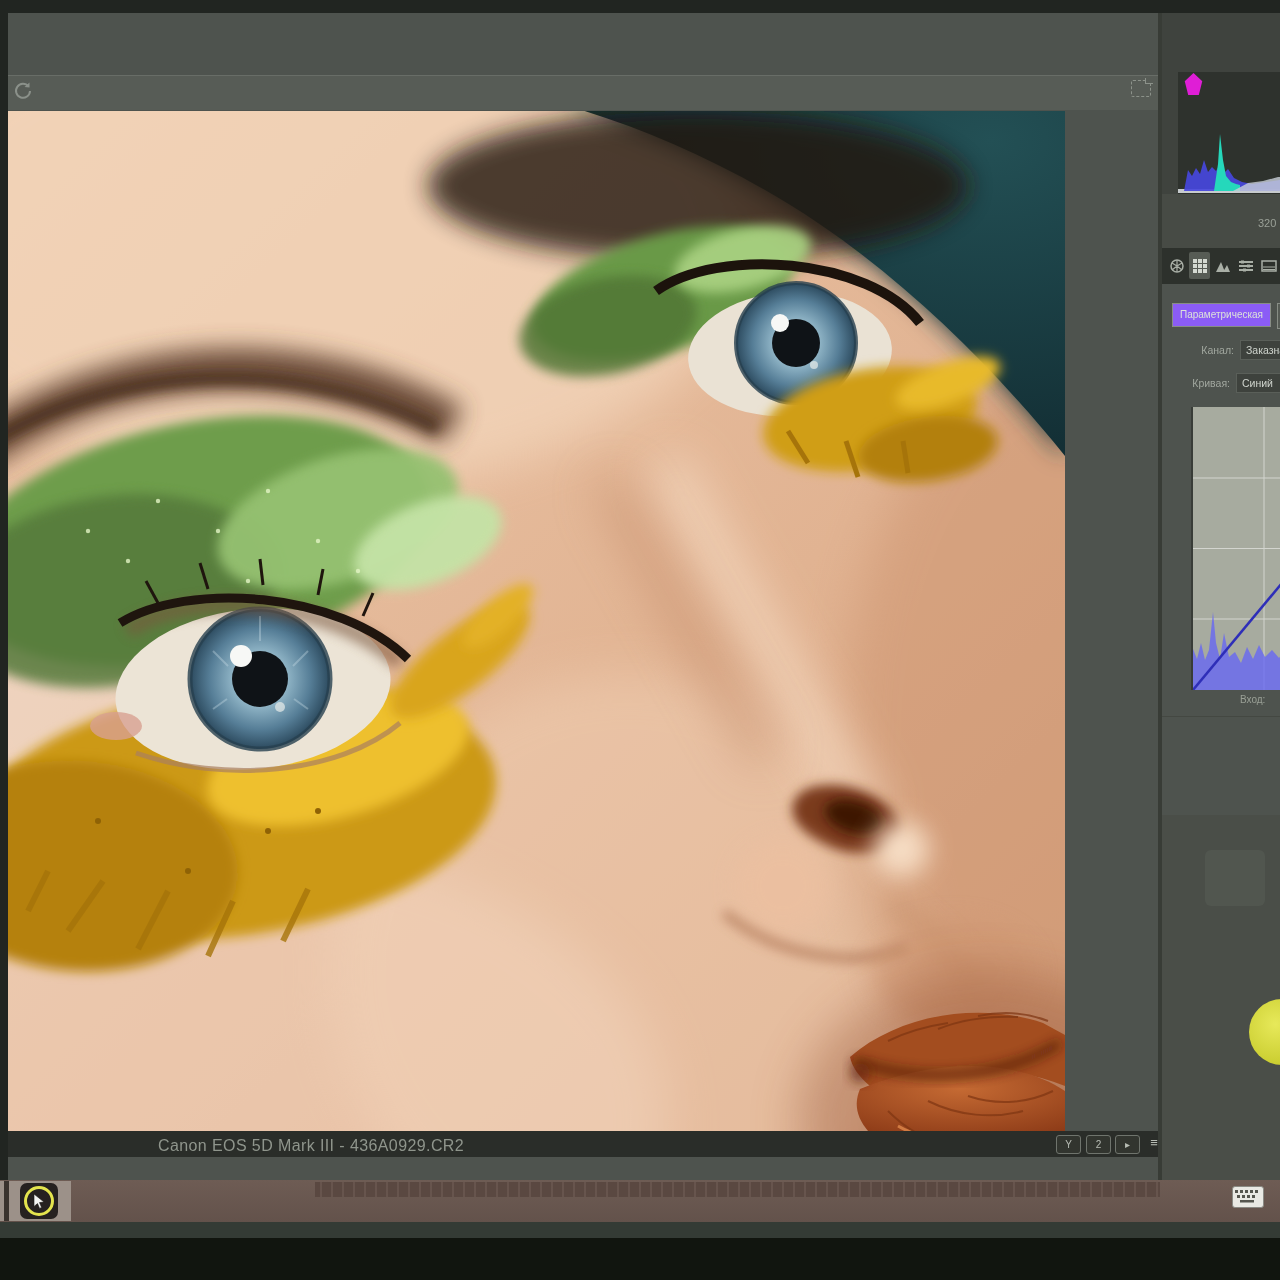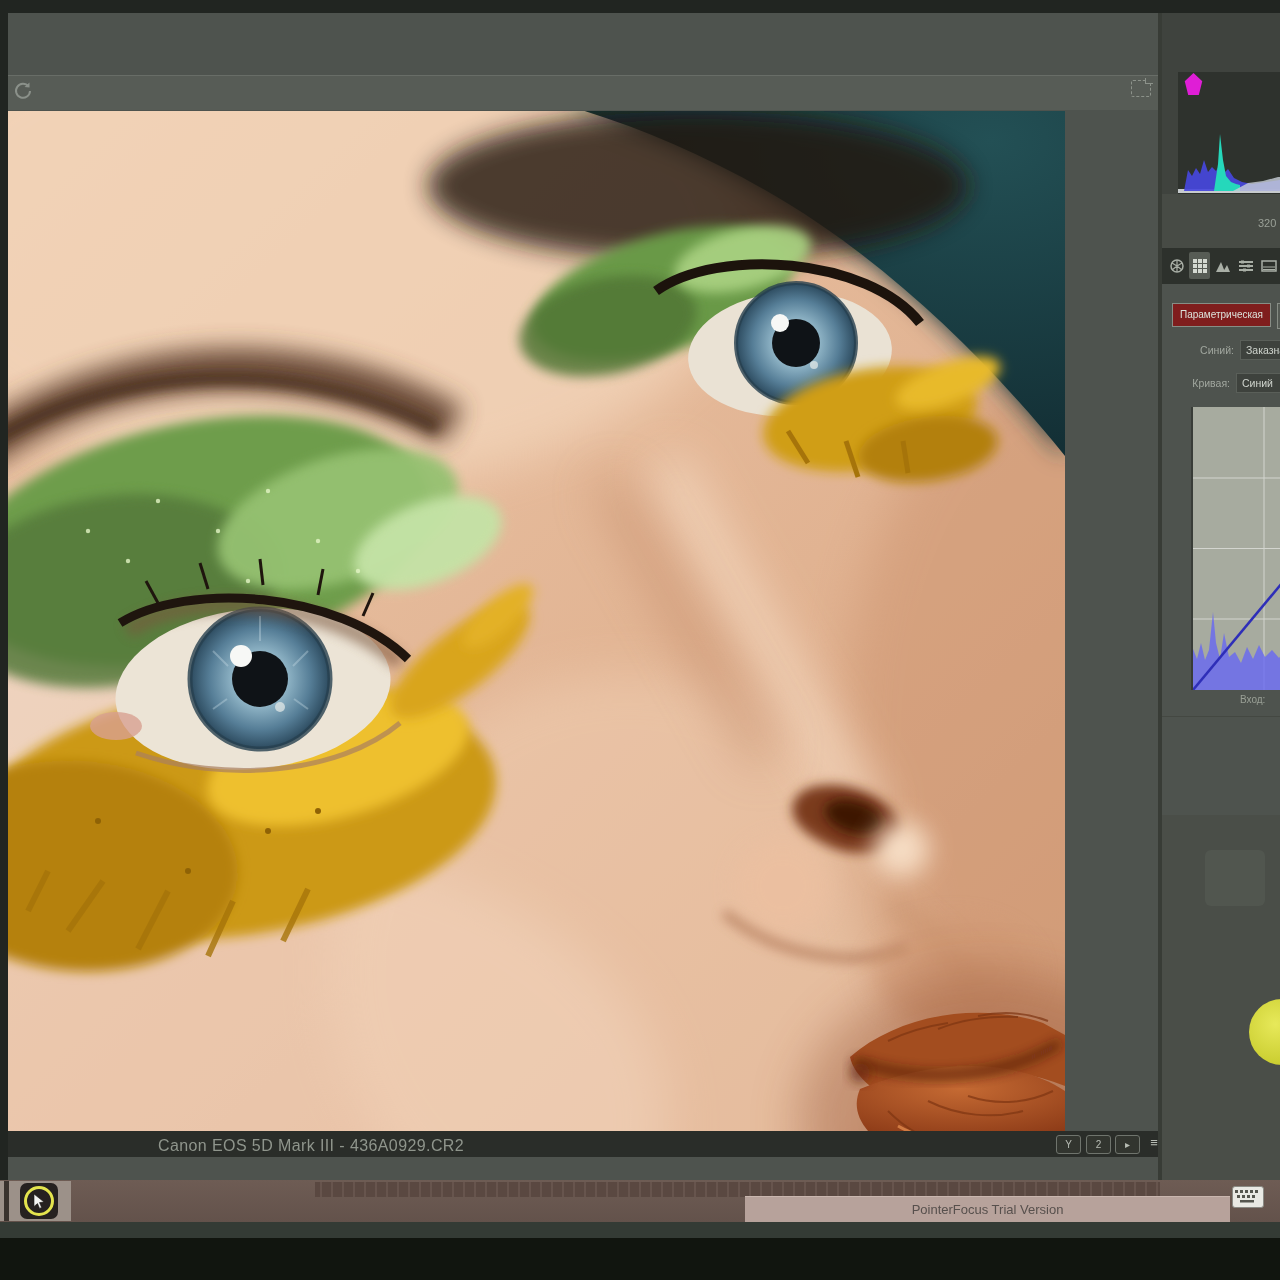--- a/index.html
+++ b/index.html
@@ -26,21 +26,21 @@
   #panel-top{left:1162px;top:13px;width:118px;height:271px;background:#3f433e;}
   #hist-box{left:1178px;top:72px;width:102px;height:122px;background:#2e322d;}
   #hist-pin{left:1184px;top:73px;width:19px;height:22px;background:#df1ed6;
     clip-path:polygon(50% 0,96% 38%,78% 100%,22% 100%,4% 38%);}
   #rgb-area{left:1162px;top:194px;width:118px;height:54px;background:#474b45;}
   #iso-val{left:1258px;top:217px;font-size:11px;color:#9aa097;width:40px;}
   #tabs-strip{left:1162px;top:248px;width:118px;height:36px;background:#2d312c;}
   .ttab{position:absolute;top:252px;width:21px;height:27px;border-radius:2px;display:flex;align-items:center;justify-content:center;}
   .ttab.sel{background:#575c55;}
   #ttab-0{left:1166px;} #ttab-1{left:1189px;} #ttab-2{left:1212px;} #ttab-3{left:1235px;} #ttab-4{left:1258px;}
-  #param-tab{left:1172px;top:303px;width:97px;height:22px;background:#7f1d1d;border:1px solid #878d85;
+  #param-tab{left:1172px;top:303px;width:97px;height:22px;background:#8b5cf6;border:1px solid #878d85;
     font-size:10px;color:#dce1da;text-align:center;line-height:22px;white-space:nowrap;overflow:hidden;}
   #tab-sliver{left:1277px;top:303px;width:6px;height:24px;background:#565b55;border:1px solid #878d85;}
   .ctl-label{position:absolute;font-size:10.5px;color:#a0a69e;text-align:right;width:60px;}
   .ctl-dd{position:absolute;height:18px;background:#3e423d;border:1px solid #5a5f59;font-size:10.5px;
     color:#cfd4cd;line-height:18px;padding-left:5px;width:70px;white-space:nowrap;overflow:hidden;}
   #curve-label{left:1174px;top:344px;} #curve-dd{left:1240px;top:340px;}
   #chan-label{left:1170px;top:377px;}  #chan-dd{left:1236px;top:373px;}
   #graph{left:1191px;top:407px;width:89px;height:283px;background:#a7ab9f;border-left:2px solid #383c37;}
   #vhod{left:1240px;top:694px;font-size:10px;color:#9aa096;}
   #panel-div1{left:1162px;top:716px;width:118px;height:1px;background:#444842;}
@@ -297,21 +297,21 @@
   <div class="ttab abs" id="ttab-4">
     <svg width="16" height="16" viewBox="0 0 16 16">
         <rect x="1" y="3" width="14" height="10" fill="none" stroke="#a9afa6" stroke-width="1.5"></rect>
       <path d="M2,9 L14,9 M2,11.5 L14,11.5" stroke="#a9afa6" stroke-width="1.2"></path>
       </svg>
   </div>
 
   <div class="abs" id="param-tab">Параметрическая</div>
   <div class="abs" id="tab-sliver"></div>
 
-  <div class="ctl-label abs" id="curve-label">Синий:</div>
+  <div class="ctl-label abs" id="curve-label">Канал:</div>
   <div class="ctl-dd abs" id="curve-dd">Заказная</div>
   <div class="ctl-label abs" id="chan-label">Кривая:</div>
   <div class="ctl-dd abs" id="chan-dd">Синий</div>
 
   <div class="abs" id="graph">
     <svg width="89" height="283" viewBox="0 0 89 283">
       <g stroke="#ffffff" stroke-width="1" opacity=".5">
         <path d="M0,71 L89,71"></path>
           <path d="M0,141.5 L89,141.5"></path>
           <path d="M0,212 L89,212"></path>
@@ -333,21 +333,20 @@
   <div class="abs" id="pf-plate-gap"></div>
   <div class="abs" id="pf-plate"></div>
   <div class="abs" id="pf-cursor-btn">
     <div id="pf-ring">
       <svg width="13" height="15" viewBox="0 0 13 15">
         <path d="M1,0 L11,8 L6.5,8.6 L8.6,13.4 L6.6,14.4 L4.5,9.6 L1,12.5 Z" fill="#f4f4f2" stroke="#1a1714" stroke-width=".6"></path>
       </svg>
     </div>
   </div>
   <div class="abs" id="wm-strip"></div>
-  <div class="abs" id="trial-strip">PointerFocus Trial Version</div>
   <div class="abs" id="kbd-btn">
     <svg width="28" height="18" viewBox="0 0 28 18">
       <g fill="#55564f">
         <rect x="2" y="3" width="3" height="3"></rect>
           <rect x="7" y="3" width="3" height="3"></rect>
           <rect x="12" y="3" width="3" height="3"></rect>
           <rect x="17" y="3" width="3" height="3"></rect>
           <rect x="22" y="3" width="3" height="3"></rect>
         <rect x="4" y="8" width="3" height="3"></rect>
           <rect x="9" y="8" width="3" height="3"></rect>

